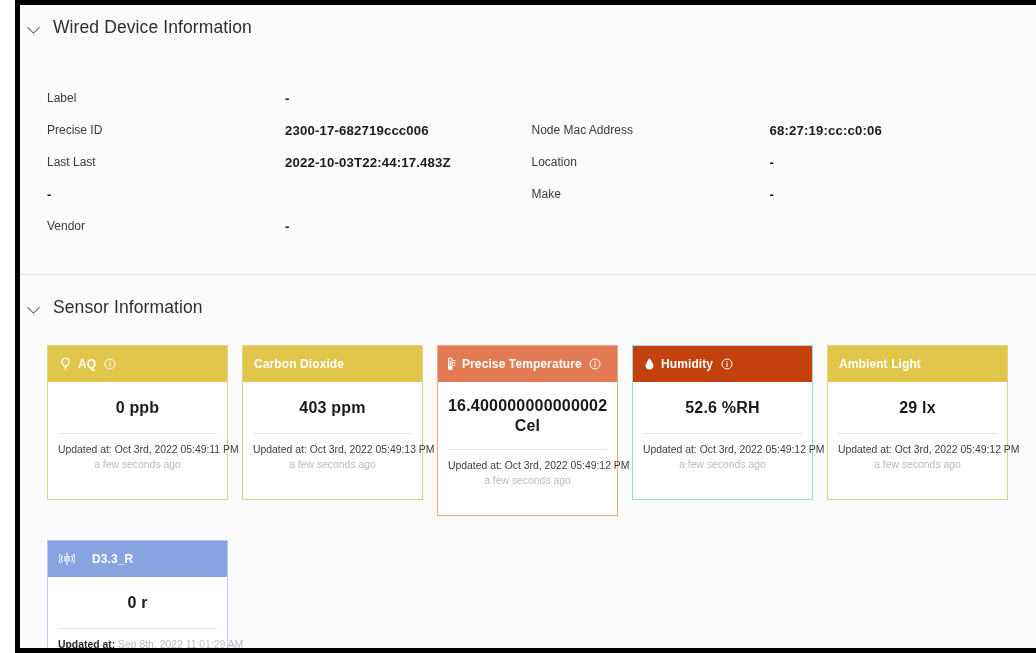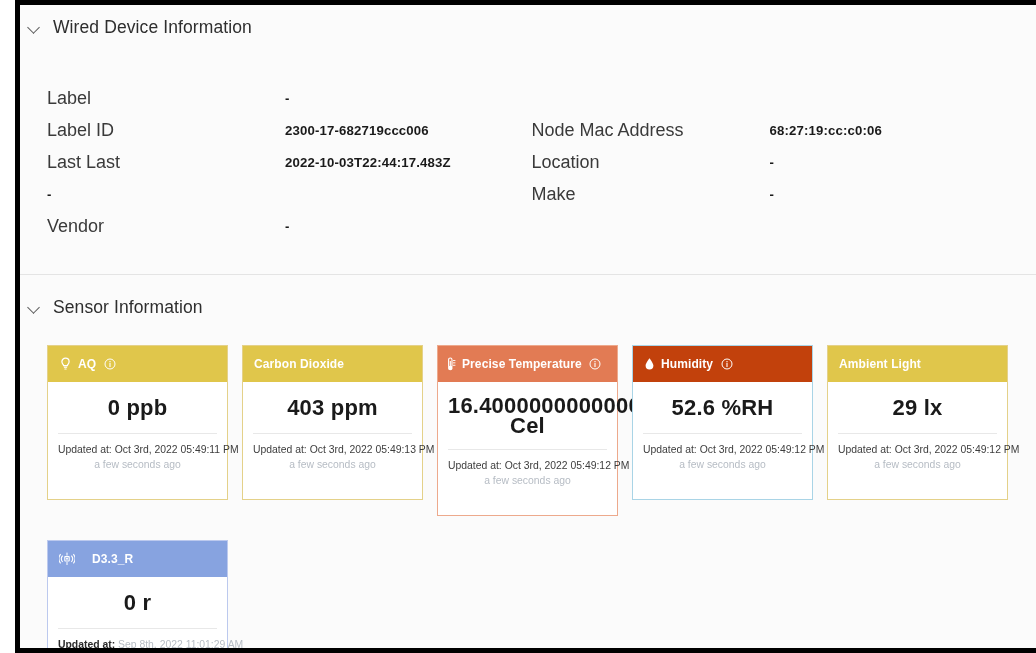--- a/index.html
+++ b/index.html
@@ -59,21 +59,21 @@
   }
   .info-row {
     display: flex;
     height: 32px;
     align-items: center;
   }
   .cell { display: flex; flex: 1 1 0; align-items: center; }
   .cell .k {
     width: 238px;
     flex: 0 0 238px;
-    font-size: 18px;
+    font-size: 12px;
     color: #3a3a3a;
     font-weight: 400;
   }
   .cell .v {
     font-size: 13.2px;
     color: #1a1a1a;
     font-weight: 700;
     letter-spacing: 0.15px;
   }
   .cell.right .k { width: 238px; flex: 0 0 238px; }
@@ -118,21 +118,21 @@
   .card-head .title { white-space: nowrap; }
 
   .card-body {
     flex: 1 1 auto;
     display: flex;
     flex-direction: column;
     padding: 0 10px;
   }
   .value {
     text-align: center;
-    font-size: 22px;
+    font-size: 16px;
     font-weight: 700;
     color: #1a1a1a;
     padding: 16px 0 15px;
     line-height: 20px;
     letter-spacing: 0.2px;
   }
   .value.two-line { padding: 14px 0 13px; }
   .rule { height: 1px; background: #e8e8e8; }
   .meta {
     padding: 8px 0 9px;
@@ -187,21 +187,21 @@
           <span class="v">-</span>
         </div>
         <div class="cell right">
           <span class="k"></span>
           <span class="v"></span>
         </div>
       </div>
 
       <div class="info-row">
         <div class="cell">
-          <span class="k">Label ID</span>
+          <span class="k">Precise ID</span>
           <span class="v">2300-17-682719ccc006</span>
         </div>
         <div class="cell right">
           <span class="k">Node Mac Address</span>
           <span class="v">68:27:19:cc:c0:06</span>
         </div>
       </div>
 
       <div class="info-row">
         <div class="cell">

